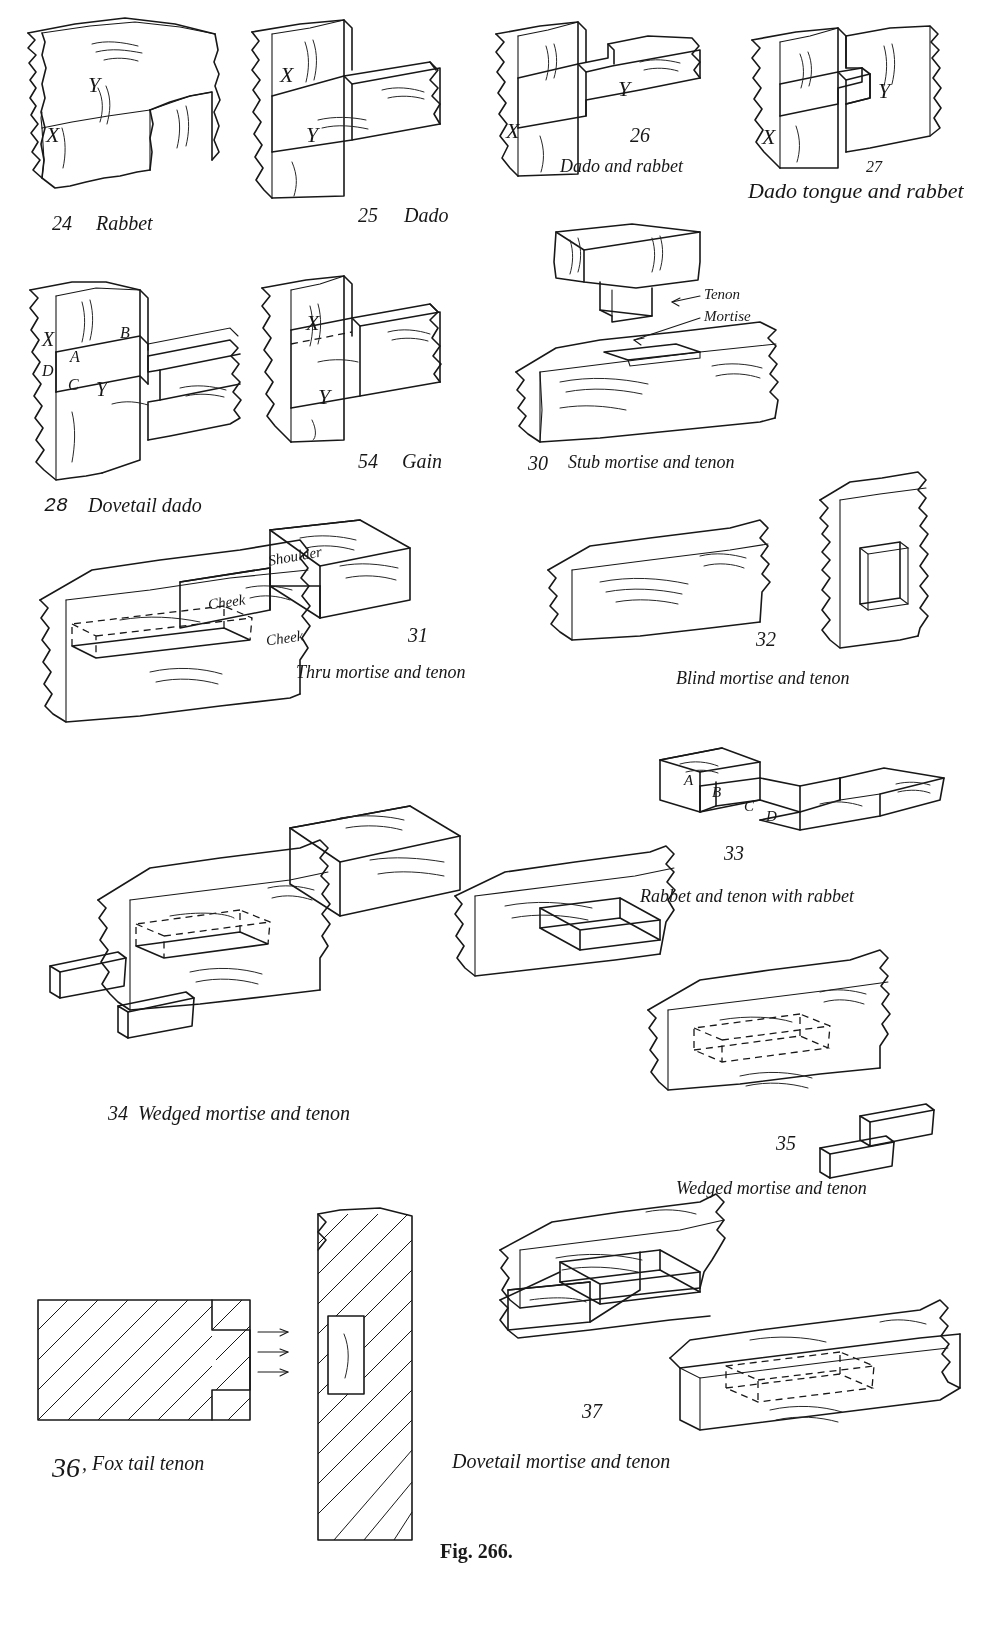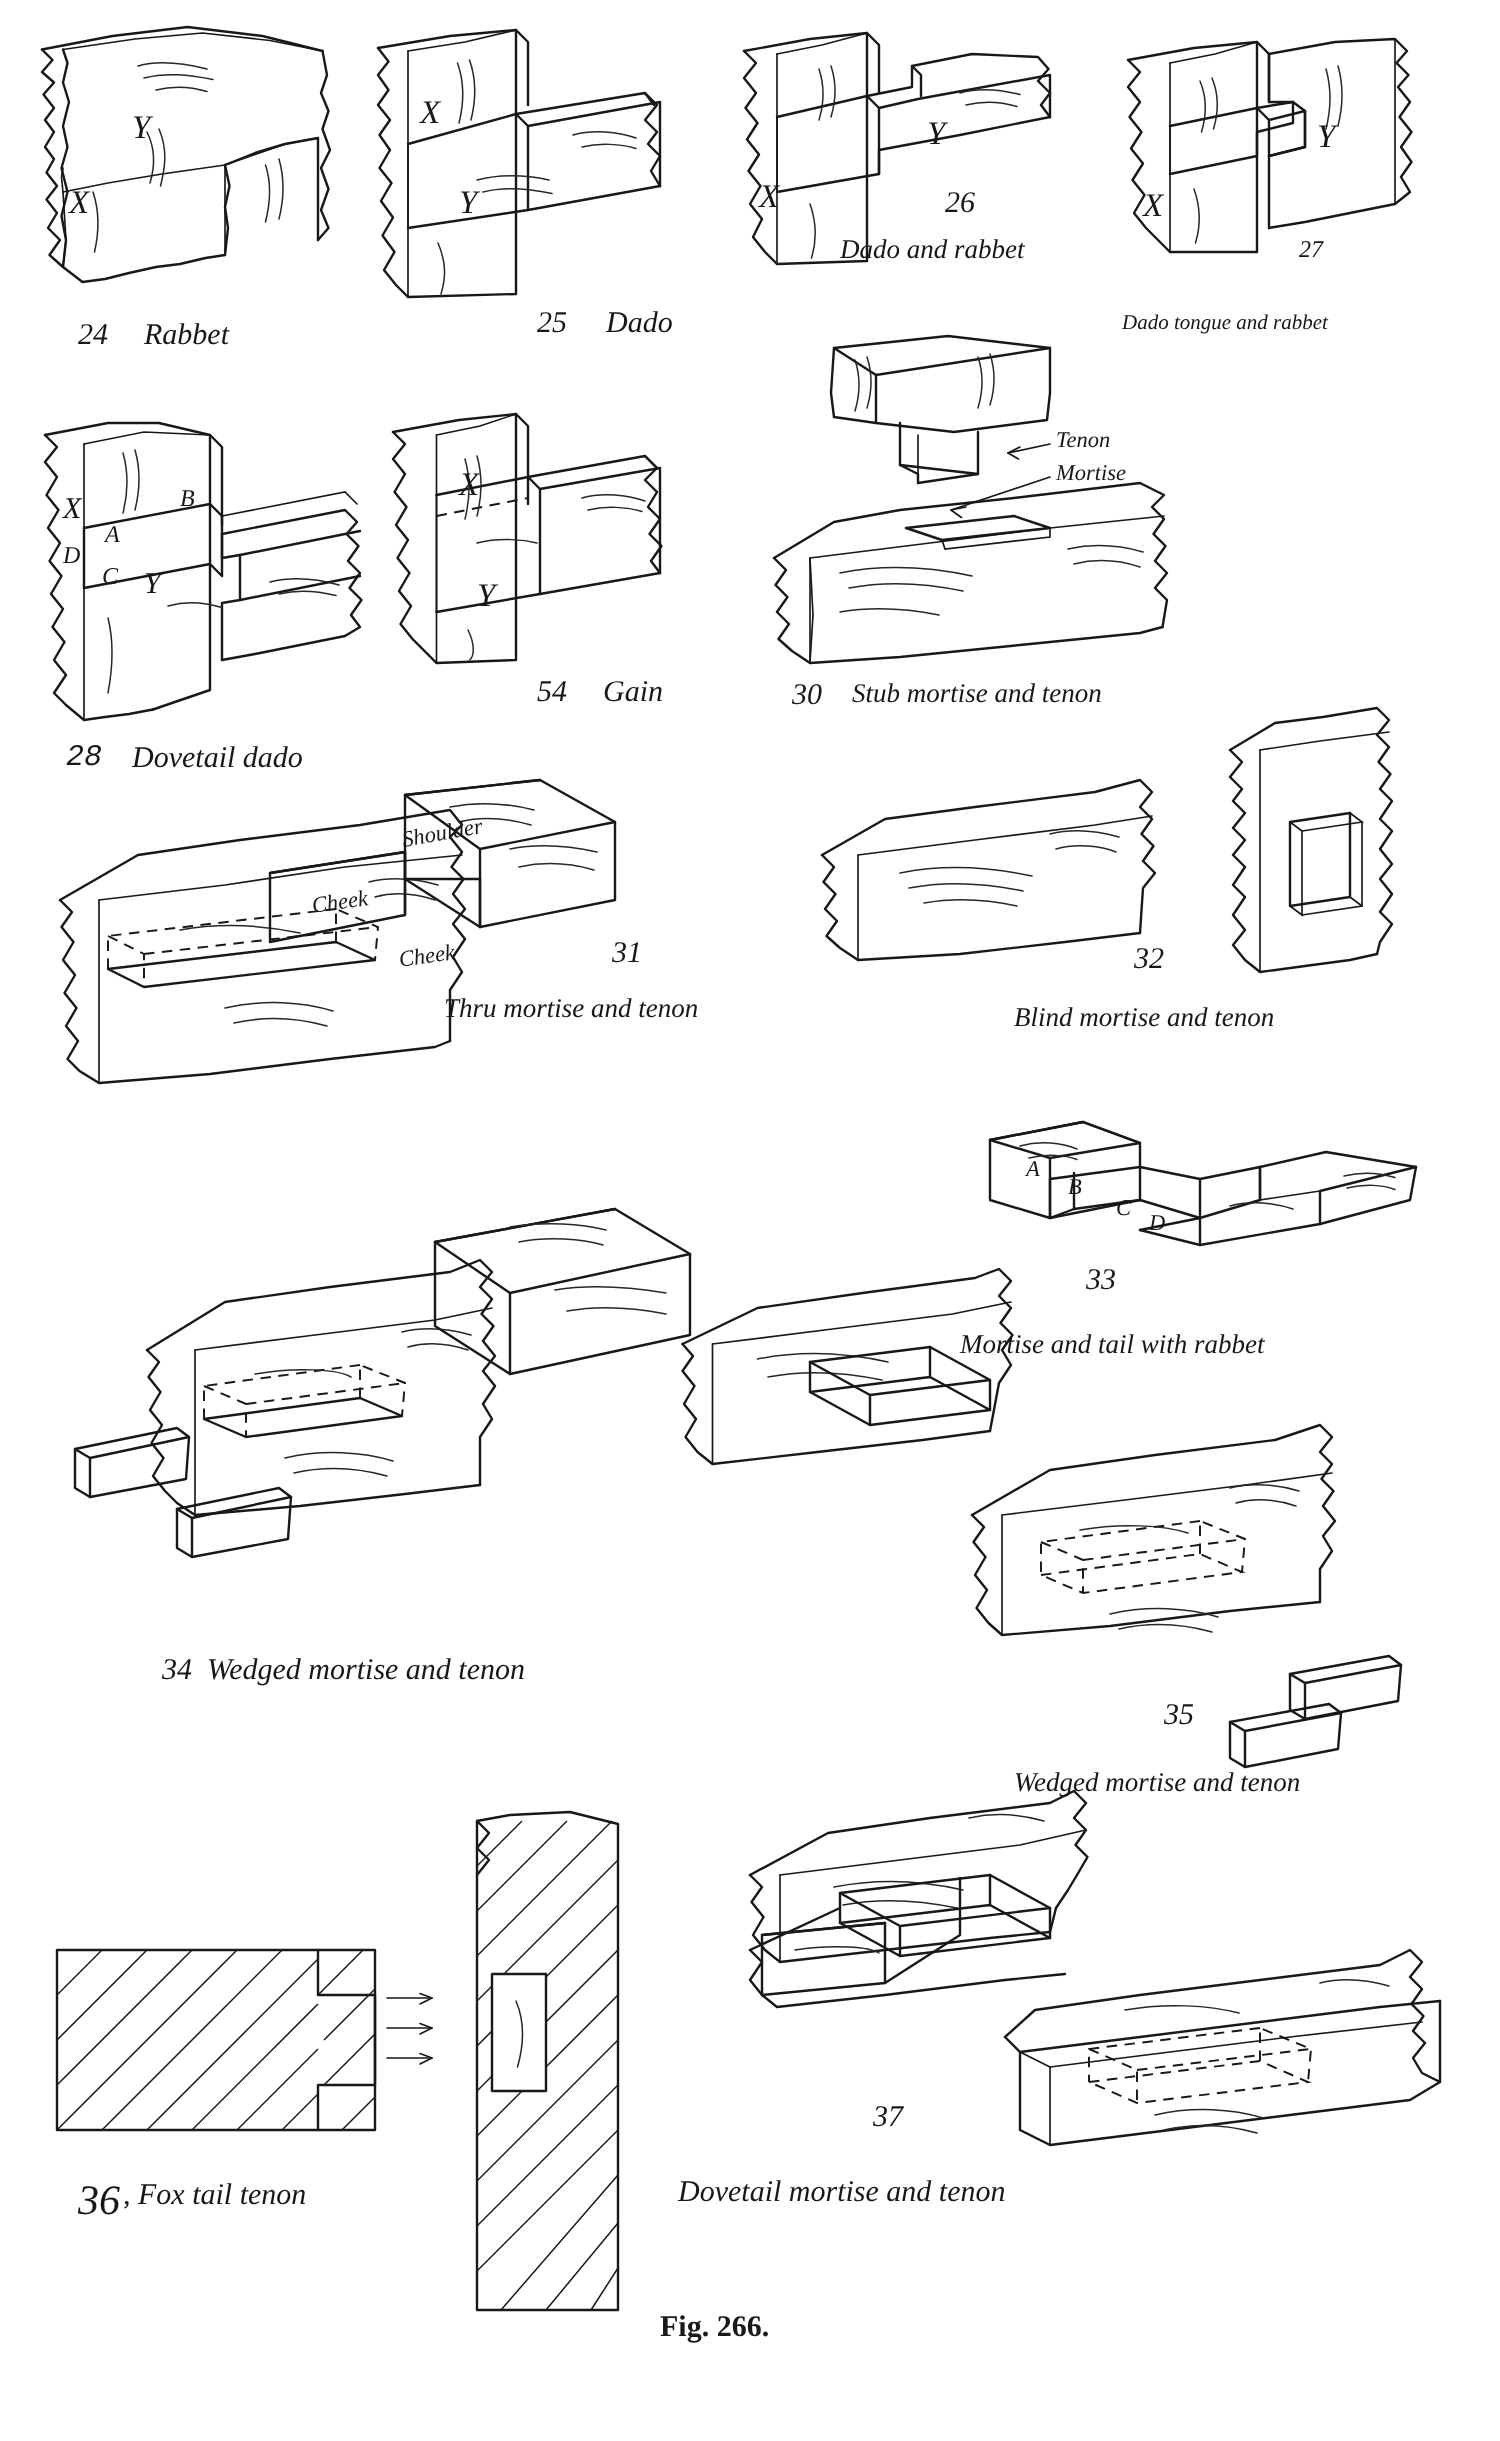--- a/index.html
+++ b/index.html
@@ -414,21 +414,21 @@
 <div class="lbl cap" style="left:404px;top:204px;font-size:20px;">Dado</div>
 <div class="lbl" style="left:280px;top:62px;font-size:22px;">X</div>
 <div class="lbl" style="left:306px;top:122px;font-size:22px;">Y</div>
 
 <div class="lbl num" style="left:630px;top:124px;font-size:20px;">26</div>
 <div class="lbl cap" style="left:560px;top:156px;font-size:18px;">Dado and rabbet</div>
 <div class="lbl" style="left:506px;top:118px;font-size:22px;">X</div>
 <div class="lbl" style="left:618px;top:76px;font-size:22px;">Y</div>
 
 <div class="lbl num" style="left:866px;top:158px;font-size:16px;">27</div>
-<div class="lbl cap" style="left:748px;top:208px;font-size:14px;">Dado tongue and rabbet</div>
+<div class="lbl cap" style="left:748px;top:178px;font-size:22px;">Dado tongue and rabbet</div>
 <div class="lbl" style="left:762px;top:124px;font-size:22px;">X</div>
 <div class="lbl" style="left:878px;top:78px;font-size:22px;">Y</div>
 
 <div class="lbl num" style="left:44px;top:494px;font-size:20px;font-family:Liberation Mono, monospace;">28</div>
 <div class="lbl cap" style="left:88px;top:494px;font-size:20px;">Dovetail  dado</div>
 <div class="lbl" style="left:42px;top:328px;font-size:20px;">X</div>
 <div class="lbl" style="left:120px;top:324px;font-size:16px;">B</div>
 <div class="lbl" style="left:70px;top:348px;font-size:16px;">A</div>
 <div class="lbl" style="left:42px;top:362px;font-size:16px;">D</div>
 <div class="lbl" style="left:68px;top:376px;font-size:16px;">C</div>
@@ -447,21 +447,21 @@
 <div class="lbl num" style="left:408px;top:624px;font-size:20px;">31</div>
 <div class="lbl cap" style="left:296px;top:662px;font-size:18px;">Thru mortise and tenon</div>
 <div class="lbl" style="left:268px;top:548px;font-size:15px;transform:rotate(-10deg);">Shoulder</div>
 <div class="lbl" style="left:208px;top:594px;font-size:15px;transform:rotate(-8deg);">Cheek</div>
 <div class="lbl" style="left:266px;top:630px;font-size:15px;transform:rotate(-8deg);">Cheek</div>
 
 <div class="lbl num" style="left:756px;top:628px;font-size:20px;">32</div>
 <div class="lbl cap" style="left:676px;top:668px;font-size:18px;">Blind   mortise  and  tenon</div>
 
 <div class="lbl num" style="left:724px;top:842px;font-size:20px;">33</div>
-<div class="lbl cap" style="left:640px;top:886px;font-size:18px;">Mortise and tail   with   rabbet</div>
+<div class="lbl cap" style="left:640px;top:886px;font-size:18px;">Rabbet and tenon   with   rabbet</div>
 <div class="lbl" style="left:684px;top:772px;font-size:15px;">A</div>
 <div class="lbl" style="left:712px;top:784px;font-size:15px;">B</div>
 <div class="lbl" style="left:744px;top:798px;font-size:15px;">C</div>
 <div class="lbl" style="left:766px;top:808px;font-size:15px;">D</div>
 
 <div class="lbl num" style="left:84px;top:1102px;font-size:20px;margin-left:24px;">34</div>
 <div class="lbl cap" style="left:138px;top:1102px;font-size:20px;">Wedged  mortise and tenon</div>
 
 <div class="lbl num" style="left:776px;top:1132px;font-size:20px;">35</div>
 <div class="lbl cap" style="left:676px;top:1178px;font-size:18px;">Wedged   mortise  and tenon</div>

